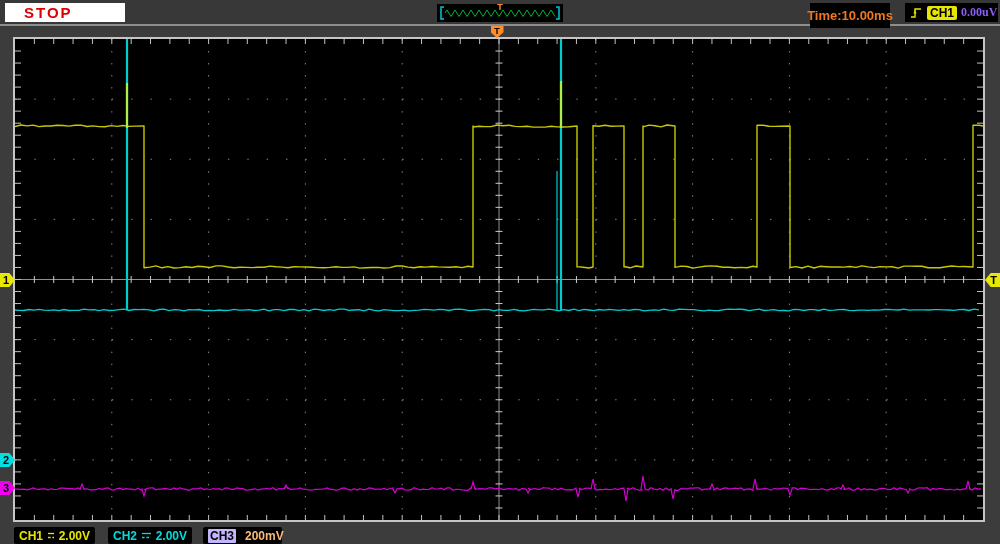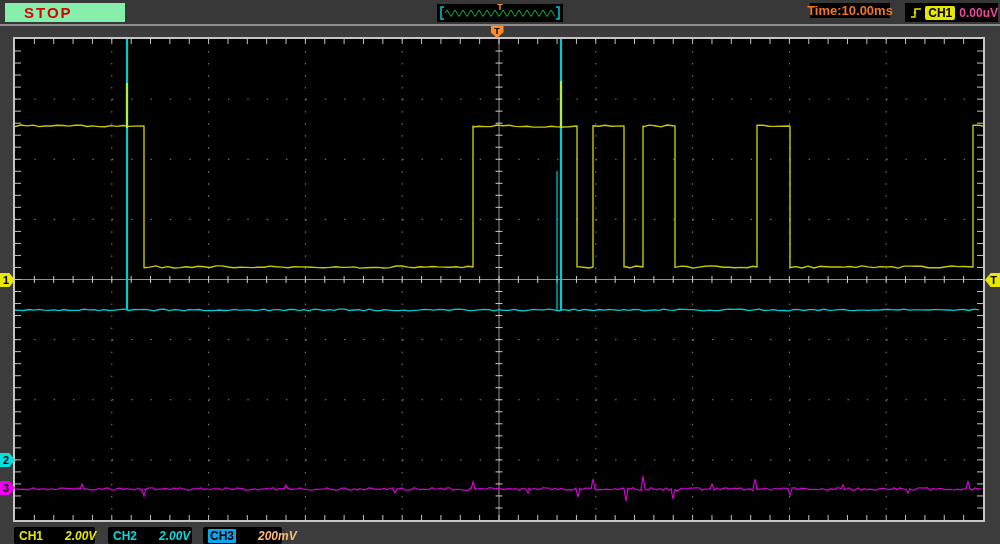--- a/index.html
+++ b/index.html
@@ -1,27 +1,27 @@
 <!DOCTYPE html>
 <html><head>
 <meta charset="utf-8">
 <style>
   html,body{margin:0;padding:0;background:#2a2a2a;}
   .stage{position:relative;width:1000px;height:544px;background:#3c3c3c;
          font-family:"Liberation Sans",sans-serif;overflow:hidden;}
   
   .topbar{position:absolute;left:0;top:0;width:1000px;height:24px;background:#383838;}
   .topsep{position:absolute;left:0;top:24px;width:1000px;height:2px;background:#8e8e8e;}
-  .stop-box{position:absolute;left:5px;top:3px;width:120px;height:19px;background:#86efac;
+  .stop-box{position:absolute;left:5px;top:3px;width:120px;height:19px;background:#ffffff;
             display:flex;align-items:center;}
   .stop-box span{color:#dd0000;font-size:15px;font-weight:bold;letter-spacing:2px;padding-left:19px;}
   .preview{position:absolute;left:437px;top:4px;width:126px;height:18px;background:#000;}
   .preview .pv-t{position:absolute;left:0;right:0;top:-2px;text-align:center;color:#ff8c28;
                  font-size:9px;font-weight:bold;}
-  .time-box{position:absolute;left:810px;top:3px;width:80px;height:15px;background:#000;
+  .time-box{position:absolute;left:810px;top:3px;width:80px;height:25px;background:#000;
             display:flex;align-items:center;justify-content:center;}
   .time-box span{color:#f07820;font-size:13px;font-weight:bold;}
   .trig-box{position:absolute;left:905px;top:3px;width:93px;height:19px;background:#000;
             display:flex;align-items:center;gap:4px;padding-left:5px;box-sizing:border-box;}
   .trig-ch{font-size:12px;font-weight:bold;padding:0 3px;border-radius:2px;}
   .trig-lvl{font-size:12px;font-weight:bold;}
   
   .screen-frame{position:absolute;left:13px;top:37px;width:968px;height:481px;
                 border:2px solid #c6c6c6;background:#000;}
   #scope-svg{display:block;width:968px;height:481px;}
@@ -33,21 +33,21 @@
   .marker.right{left:985px;clip-path:polygon(100% 0,38% 0,0 50%,38% 100%,100% 100%);
                 justify-content:flex-end;padding-right:3px;box-sizing:border-box;}
   .marker.top{top:26px;width:13px;height:12px;
               clip-path:polygon(0 0,100% 0,100% 52%,50% 100%,0 52%);
               justify-content:center;font-size:9px;line-height:10px;align-items:flex-start;}
   
   .chan-box{position:absolute;top:527px;height:17px;background:#000;border-radius:2px;
             display:flex;align-items:center;gap:4px;padding:0 5px;box-sizing:border-box;
             font-size:12px;font-weight:bold;}
   .chan-name.sel{padding:0 2px;border-radius:1px;}
-  .chan-val{margin-left:14px;font-style:italic;}
+  .chan-val{margin-left:1px;}
 </style>
 </head>
 <body>
 
 <div class="stage">
 
   <div class="topbar"></div>
   <div class="topsep"></div>
 
   <div class="stop-box">
@@ -66,21 +66,21 @@
   <div class="time-box">
     <span>Time:10.00ms</span>
   </div>
 
   <div class="trig-box">
     <svg width="13" height="16">
       <path d="M1,12 h4 v-8 h6" stroke="#e8e800" stroke-width="1.4" fill="none"></path>
       <path d="M3.5,8.5 h3 l-1.5,-3.5 z" fill="#e8e800"></path>
     </svg>
     <span class="trig-ch" style="background: rgb(230, 230, 0); color: rgb(0, 0, 0);">CH1</span>
-    <span class="trig-lvl" style="color: #ec4899;">0.00uV</span>
+    <span class="trig-lvl" style="color: #8b5cf6; font-family: Liberation Serif, serif;">0.00uV</span>
   </div>
 
   <div class="screen-frame">
     <svg id="scope-svg" viewBox="0 0 968 481">
         <line x1="96.8" y1="0" x2="96.8" y2="481" stroke="#8a8a8a" stroke-width="1" stroke-dasharray="1.4 10.625"></line>
         <line x1="193.6" y1="0" x2="193.6" y2="481" stroke="#8a8a8a" stroke-width="1" stroke-dasharray="1.4 10.625"></line>
         <line x1="290.4" y1="0" x2="290.4" y2="481" stroke="#8a8a8a" stroke-width="1" stroke-dasharray="1.4 10.625"></line>
         <line x1="387.2" y1="0" x2="387.2" y2="481" stroke="#8a8a8a" stroke-width="1" stroke-dasharray="1.4 10.625"></line>
         <line x1="580.8" y1="0" x2="580.8" y2="481" stroke="#8a8a8a" stroke-width="1" stroke-dasharray="1.4 10.625"></line>
         <line x1="677.6" y1="0" x2="677.6" y2="481" stroke="#8a8a8a" stroke-width="1" stroke-dasharray="1.4 10.625"></line>
@@ -397,21 +397,21 @@
   <div class="chan-box" style="left:108px;width:84px;">
     <span class="chan-name" style="color: rgb(0, 220, 220);">CH2</span>
     <svg width="13" height="9">
       <line x1="1" y1="2.5" x2="12" y2="2.5" stroke="#00dcdc" stroke-width="1.3"></line>
       <line x1="1" y1="6.5" x2="12" y2="6.5" stroke="#00dcdc" stroke-width="1.3" stroke-dasharray="2.6 1.8"></line>
     </svg>
     <span class="chan-val" style="color: rgb(0, 220, 220);">2.00V</span>
   </div>
 
   <div class="chan-box" style="left:203px;width:79px;">
-    <span class="chan-name sel" style="background: #0ea5e9; color: rgb(0, 0, 0);">CH3</span>
+    <span class="chan-name sel" style="background: #c4b5fd; color: rgb(0, 0, 0);">CH3</span>
     <svg width="13" height="9">
       <line x1="1" y1="2.5" x2="12" y2="2.5" stroke="#e600e6" stroke-width="1.3"></line>
       <line x1="1" y1="6.5" x2="12" y2="6.5" stroke="#e600e6" stroke-width="1.3" stroke-dasharray="2.6 1.8"></line>
     </svg>
     <span class="chan-val" style="color: #fdba74;">200mV</span>
   </div>
 
 </div>
 
 </body></html>

